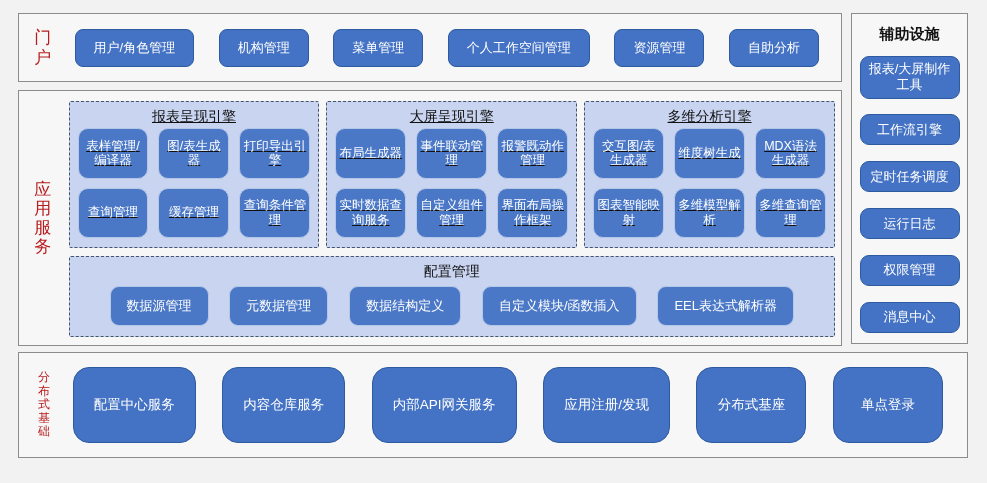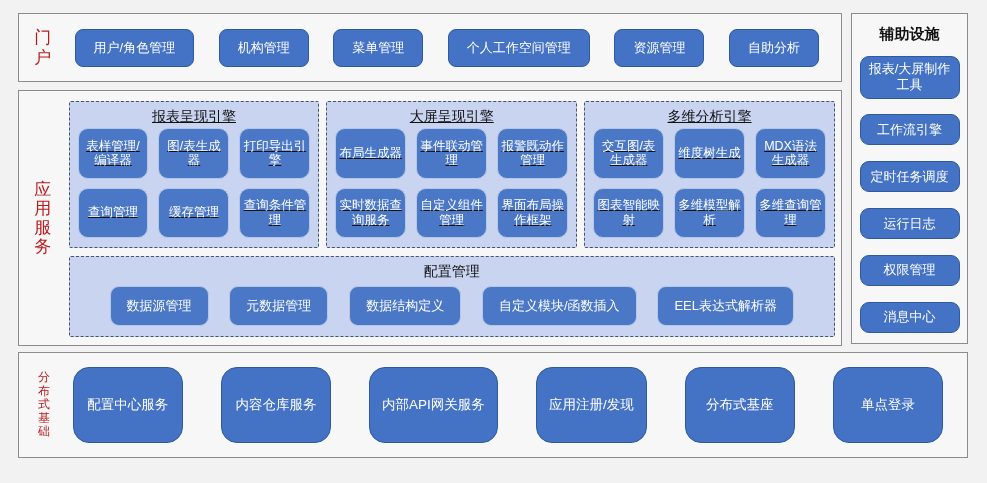--- a/index.html
+++ b/index.html
@@ -75,21 +75,21 @@
     white-space:normal;
     word-break:break-all;
     padding:2px 2px;
   }
   .config-panel { margin-top:8px; flex:1; padding:3px 14px 8px; }
   .config-row { flex:1; display:flex; justify-content:space-between; align-items:center; padding:0 26px; gap:10px; }
   .config-row .node { height:40px; padding:0 16px; border:1.6px solid #b4c7e7; background:#4a77c6; border-radius:9px; }
 
   
   .base-row { flex:1; display:flex; justify-content:space-between; align-items:center; margin-left:22px; gap:18px; }
-  .base-row .node { height:76px; min-width:110px; padding:0 12px; border-radius:16px; font-size:13.5px; }
+  .base-row .node { height:76px; min-width:110px; padding:0 20px; border-radius:16px; font-size:13.5px; }
 
   
   .aux-title { font-weight:bold; font-size:15px; text-align:center; height:24px; line-height:24px; flex:0 0 auto; margin-bottom:10px; }
   .aux-col { flex:1; display:flex; flex-direction:column; justify-content:space-between; align-items:center; width:100%; padding-bottom:4px; }
   .aux-col .node { width:100px; min-height:31px; padding:4px 3px; border-radius:9px; white-space:normal; word-break:break-all; line-height:1.25; }
 </style>
 </head>
 <body>
 
 <div class="section sec-portal">

